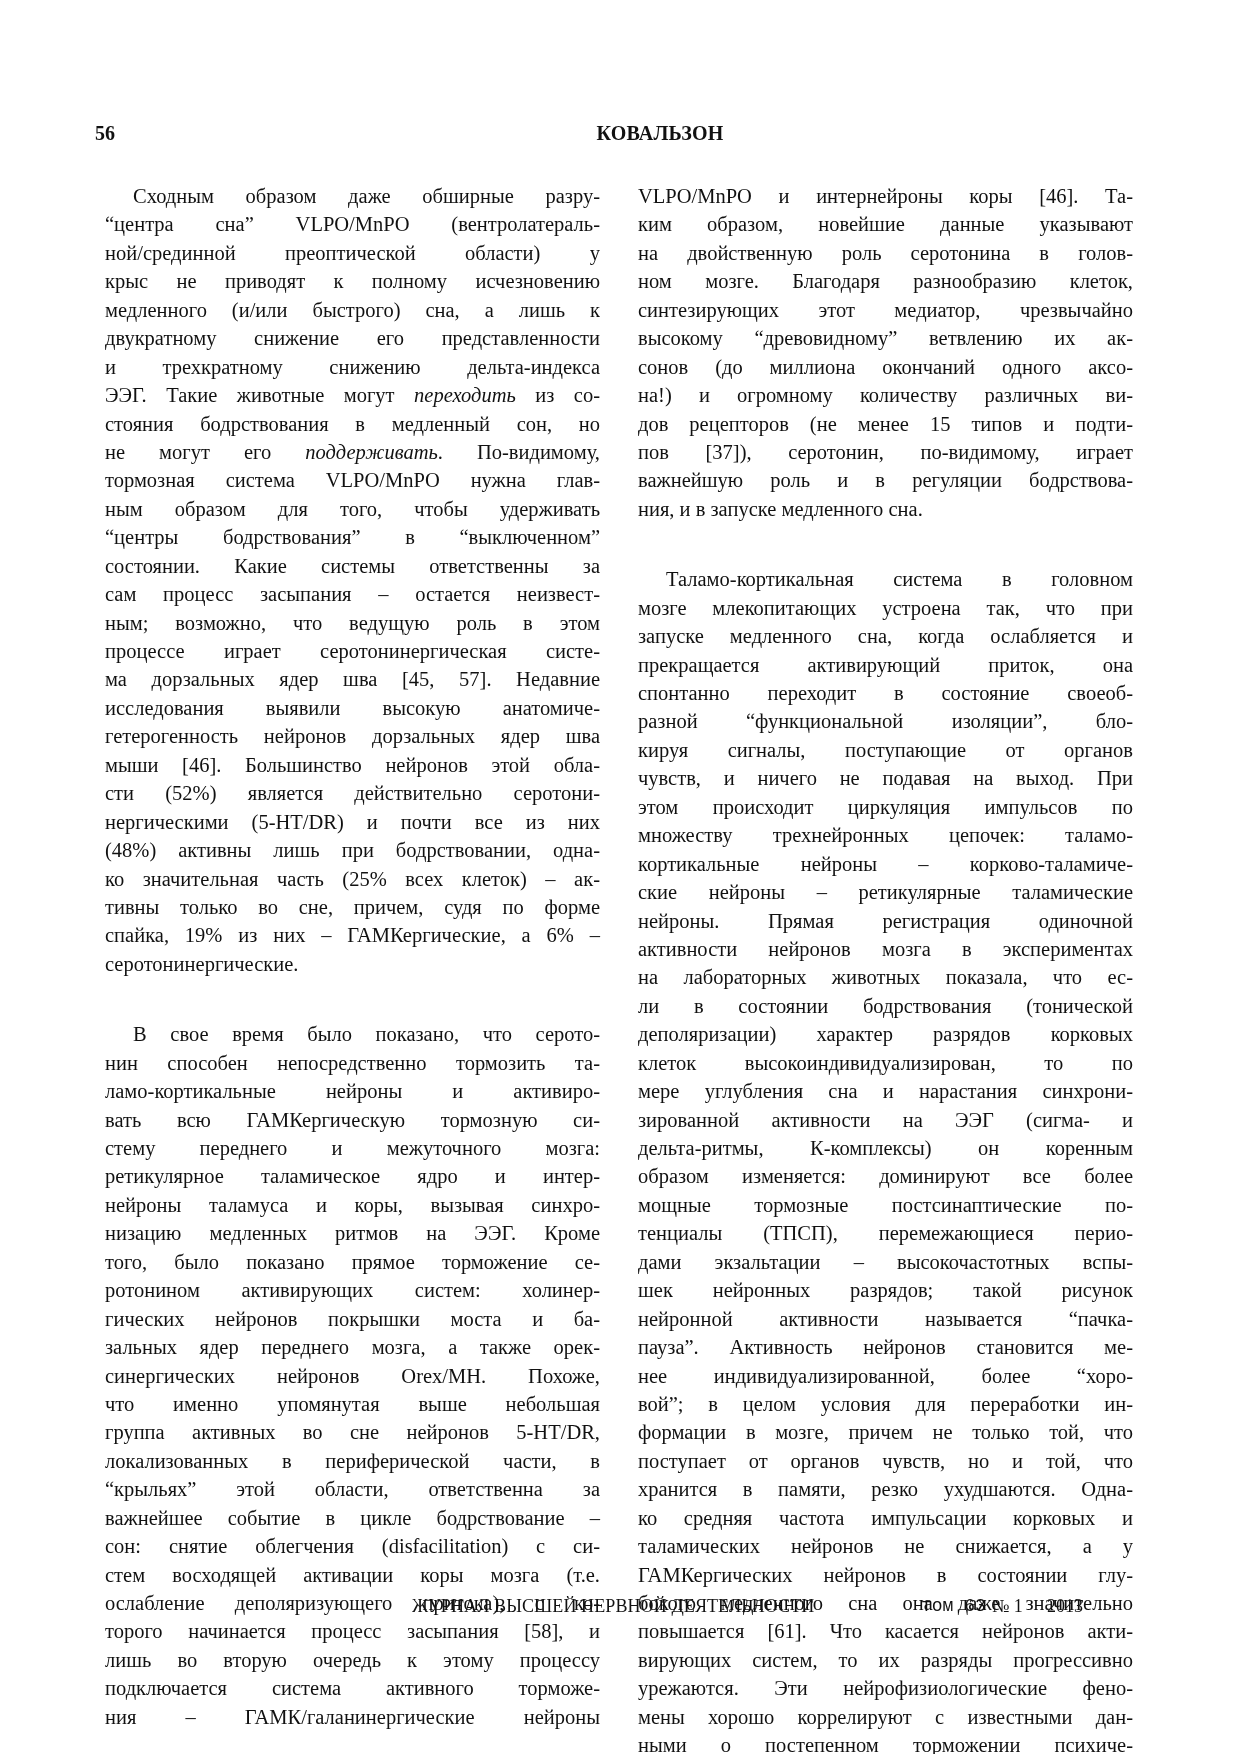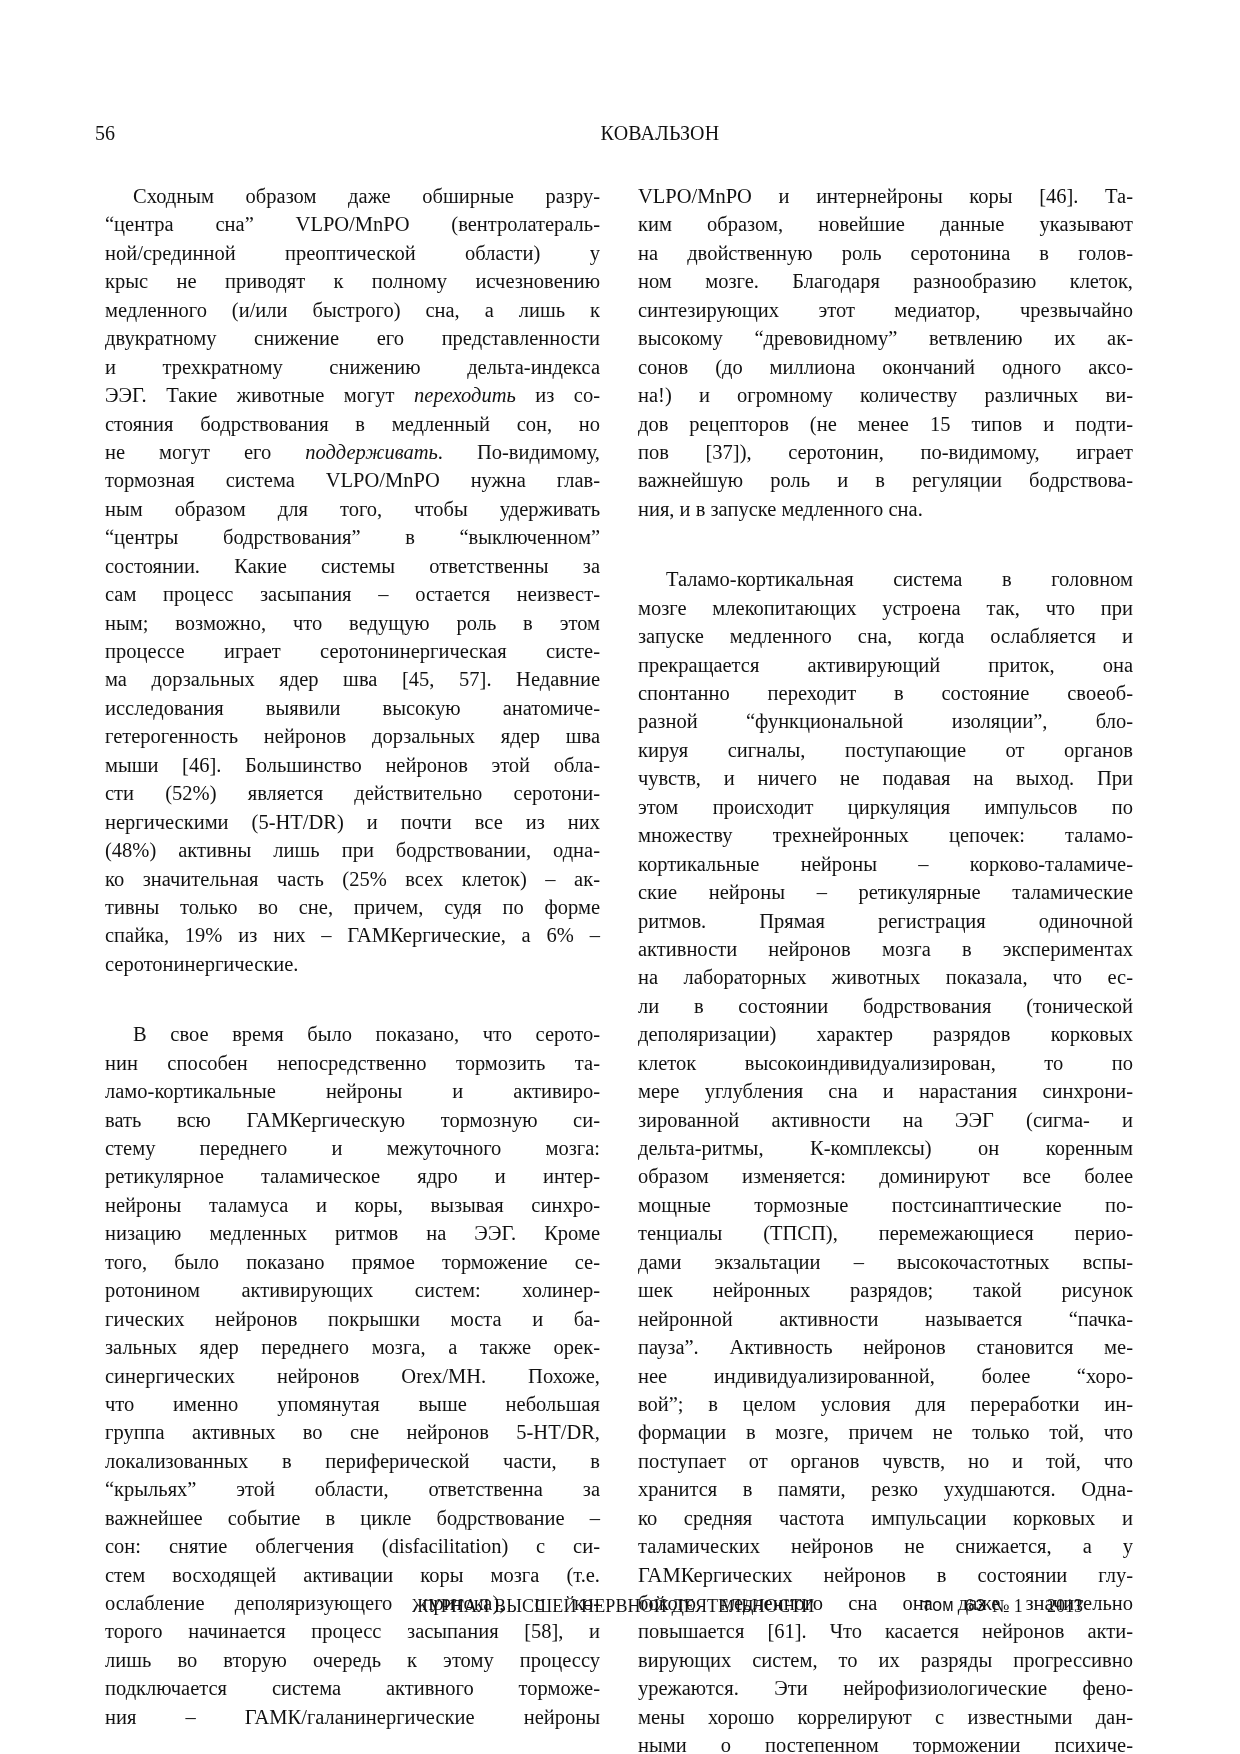--- a/index.html
+++ b/index.html
@@ -1,20 +1,20 @@
 <!DOCTYPE html>
 <html><head>
   <meta charset="utf-8">
   <style>
     html, body { margin: 0; padding: 0; background: #ffffff; }
     body {
       width: 1240px; height: 1754px; position: relative; overflow: hidden;
       font-family: "Liberation Serif", "DejaVu Serif", serif; color: #111111;
     }
-    .header { position: absolute; top: 122px; left: 0; width: 1240px; height: 30px; }
+    .header { position: absolute; top: 122px; left: 0; width: 1240px; height: 30px; font-weight: bold; }
     .page-number { position: absolute; left: 95px; top: 0; font-size: 20px; }
     .running-head { position: absolute; left: 0; width: 1240px; top: 0; text-align: center; font-size: 20px; letter-spacing: 0.2px; margin-left: 40px; }
     .column { position: absolute; top: 172px; width: 515px; }
     .col-left { left: 95px; }
     .col-right { left: 628px; }
     .para { margin: 10px; }
     .line {
       display: block; height: 28.45px; line-height: 28.45px; font-size: 20.5px;
       text-align: justify; text-align-last: justify; white-space: nowrap; overflow: visible;
     }
@@ -119,21 +119,21 @@
       <span class="line">запуске медленного сна, когда ослабляется и</span>
       <span class="line">прекращается активирующий приток, она</span>
       <span class="line">спонтанно переходит в состояние своеоб-</span>
       <span class="line">разной “функциональной изоляции”, бло-</span>
       <span class="line">кируя сигналы, поступающие от органов</span>
       <span class="line">чувств, и ничего не подавая на выход. При</span>
       <span class="line">этом происходит циркуляция импульсов по</span>
       <span class="line">множеству трехнейронных цепочек: таламо-</span>
       <span class="line">кортикальные нейроны – корково-таламиче-</span>
       <span class="line">ские нейроны – ретикулярные таламические</span>
-      <span class="line">ритмов. Прямая регистрация одиночной</span>
+      <span class="line">нейроны. Прямая регистрация одиночной</span>
       <span class="line">активности нейронов мозга в экспериментах</span>
       <span class="line">на лабораторных животных показала, что ес-</span>
       <span class="line">ли в состоянии бодрствования (тонической</span>
       <span class="line">деполяризации) характер разрядов корковых</span>
       <span class="line">клеток высокоиндивидуализирован, то по</span>
       <span class="line">мере углубления сна и нарастания синхрони-</span>
       <span class="line">зированной активности на ЭЭГ (сигма- и</span>
       <span class="line">дельта-ритмы, К-комплексы) он коренным</span>
       <span class="line">образом изменяется: доминируют все более</span>
       <span class="line">мощные тормозные постсинаптические по-</span>

